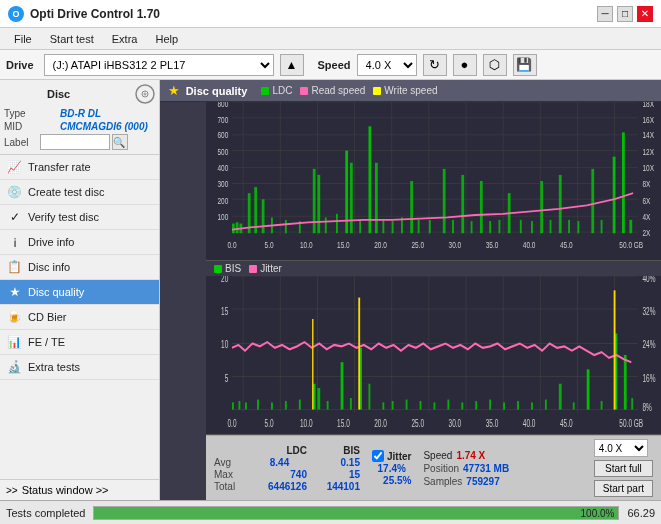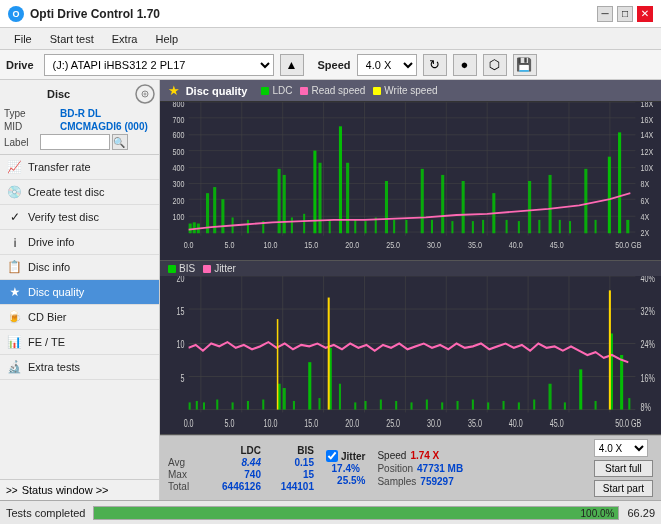--- a/index.html
+++ b/index.html
@@ -104,21 +104,21 @@
       align-items: center;
       justify-content: space-between;
       margin-bottom: 4px;
       padding-left: 43px;
     }
     .disc-title { font-size: 11px; font-weight: 700; color: #222; }
     .disc-icon { width: 20px; height: 20px; }
     .disc-fields { font-size: 10px; color: #222; }
     .disc-row { display: flex; align-items: center; margin-bottom: 2px; gap: 4px; }
     .disc-key { min-width: 52px; color: #444; }
-    .disc-val { color: #0066cc; font-weight: 600; }
+    .disc-val { color: #0066cc; font-weight: 600; font-style: italic; }
     .disc-val-black { color: #222; }
     .label-input-row { display: flex; align-items: center; gap: 2px; margin-top: 2px; }
     .label-key { min-width: 34px; font-size: 10px; color: #444; }
     .label-input { width: 70px; height: 16px; border: 1px solid #aaa; font-size: 10px; padding: 0 2px; }
     .label-btn { width: 16px; height: 16px; border: 1px solid #aaa; background: #e8e8e8; cursor: pointer; font-size: 10px; display: flex; align-items: center; justify-content: center; }
 
     
     .nav-menu { flex: 1; }
     .nav-item {
       display: flex;
@@ -161,21 +161,21 @@
       border-bottom: 1px solid #333;
       height: 22px;
     }
     .quality-header-icon { color: #FFD700; font-size: 13px; }
     .quality-header-title { color: white; font-size: 11px; font-weight: 700; }
     .quality-legend { display: flex; align-items: center; gap: 8px; margin-left: 8px; }
     .legend-item { display: flex; align-items: center; gap: 3px; font-size: 10px; color: #ddd; }
     .legend-dot { width: 8px; height: 8px; border-radius: 1px; }
 
     
-    .charts-area { flex: 1; display: flex; flex-direction: column; }
+    .charts-area { flex: 1; display: flex; flex-direction: column; padding-left: 46px; }
 
     .chart-container {
       flex: 1;
       position: relative;
       border-bottom: 1px solid #555;
     }
 
     
     .bottom-bar {
       background: #e8e8e8;
@@ -558,21 +558,21 @@
       <div style="background:#c8c8c8; display:flex; align-items:center; padding:3px 8px; gap:12px; border-top:1px solid #aaa; font-size:10px;">
 
         <div style="display:flex; flex-direction:column; gap:1px;">
           <div style="display:flex; gap:8px; font-weight:700; color:#222;">
             <span style="min-width:30px;"></span>
             <span style="min-width:55px; text-align:right;">LDC</span>
             <span style="min-width:45px; text-align:right;">BIS</span>
           </div>
           <div style="display:flex; gap:8px; color:#444;">
             <span style="min-width:30px;">Avg</span>
-            <span style="min-width:55px; text-align:right; color:#0044cc; font-weight:600;font-style:italic;">8.44</span>
+            <span style="min-width:55px; text-align:center; color:#0044cc; font-weight:600;">8.44</span>
             <span style="min-width:45px; text-align:right; color:#0044cc; font-weight:600;">0.15</span>
           </div>
           <div style="display:flex; gap:8px; color:#444;">
             <span style="min-width:30px;">Max</span>
             <span style="min-width:55px; text-align:right; color:#0044cc; font-weight:600;">740</span>
             <span style="min-width:45px; text-align:right; color:#0044cc; font-weight:600;">15</span>
           </div>
           <div style="display:flex; gap:8px; color:#444;align-items:center;">
             <span style="min-width:30px;">Total</span>
             <span style="min-width:55px; text-align:right; color:#0044cc; font-weight:600;">6446126</span>

